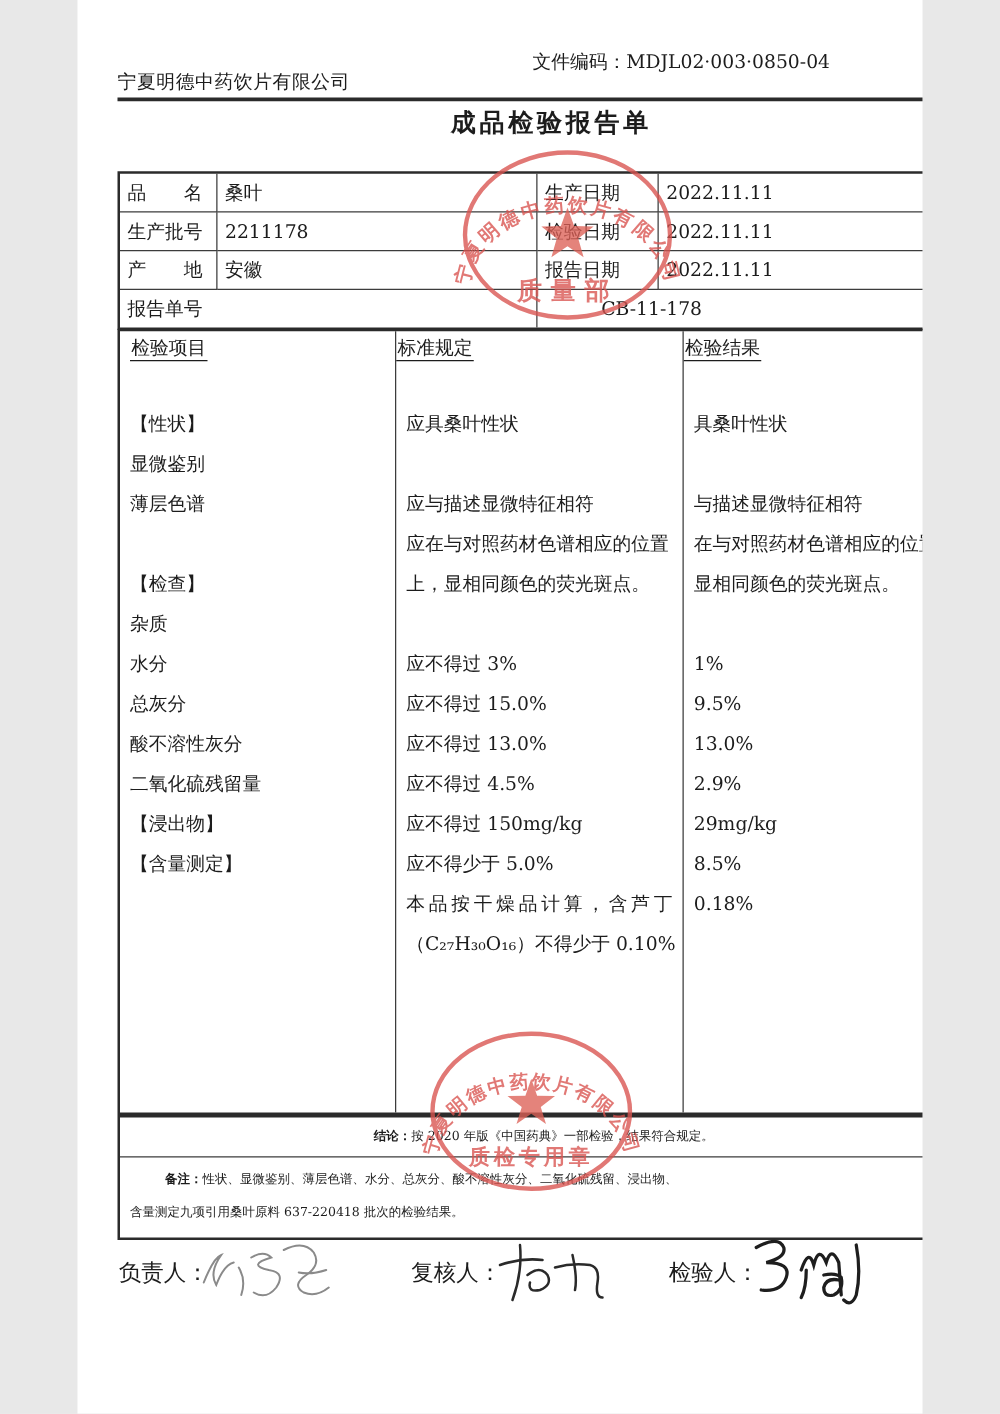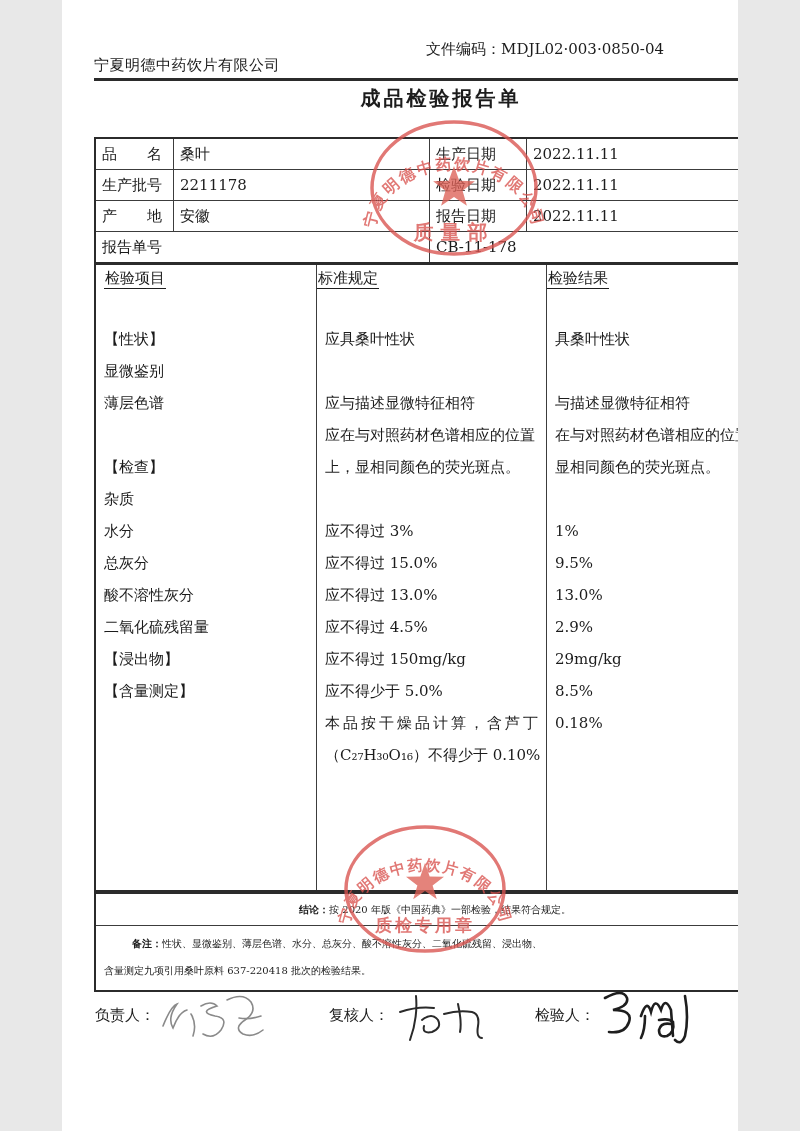--- a/index.html
+++ b/index.html
@@ -16,42 +16,42 @@
          font-size:20px;font-weight:bold;letter-spacing:3px;}
   
   .info-table{position:absolute;left:32px;top:137px;width:678px;border:2px solid #2b2b2b;
               display:grid;grid-template-columns:78px 256px 97px 247px;font-size:15px;}
   .info-table .cell{height:30px;line-height:30px;padding-left:6px;
                     border-right:1px solid #3c3c3c;border-bottom:1px solid #3c3c3c;
                     white-space:nowrap;overflow:hidden;}
   .info-table .cell.lastcol{border-right:none;}
   .info-table .cell.lastrow{border-bottom:none;}
   .info-table .span2a{grid-column:1 / 3;}
-  .info-table .span2b{grid-column:3 / 5;}
+  .info-table .span2b{grid-column:3 / 5;margin-left:45px;}
   
   .main-table{position:absolute;left:32px;top:263px;width:678px;height:625px;
               border:2px solid #2b2b2b;display:flex;font-size:15px;}
   .mt-col{height:100%;}
   .mt-col1{width:221px;border-right:1px solid #3c3c3c;}
   .mt-col2{width:229px;border-right:1px solid #3c3c3c;}
   .mt-col3{width:227px;}
   .mt-head{height:26px;line-height:26px;}
   .mt-head.left{text-align:left;padding-left:8px;}
   .mt-head span{border-bottom:1px solid #1c1c1c;padding:0 1px 1px;}
   .ln{height:32px;line-height:32px;padding:0 8px;white-space:nowrap;overflow:hidden;}
   .ln.justify{text-align:justify;text-align-last:justify;}
   
   .bottom-table{position:absolute;left:32px;top:892px;width:678px;border:2px solid #2b2b2b;font-size:10px;}
   .concl-row{height:31px;line-height:31px;border-bottom:1px solid #3c3c3c;text-align:center;}
   .bold{font-weight:bold;}
   .note-row{padding:4px 8px 6px;line-height:27px;}
   .note-l1{text-indent:28px;white-space:nowrap;overflow:hidden;}
   .note-l2{white-space:nowrap;overflow:hidden;}
   
-  .sig-label{position:absolute;font-size:15px;top:1006px;}
+  .sig-label{position:absolute;font-size:18px;top:1006px;}
   .sig-svg{position:absolute;}
   
   .stamp{position:absolute;opacity:.78;pointer-events:none;}
   .stamp text{font-family:"DejaVu Serif","Liberation Serif",serif;font-weight:bold;}
 </style>
 </head>
 <body>
 
 <div class="page">
 

